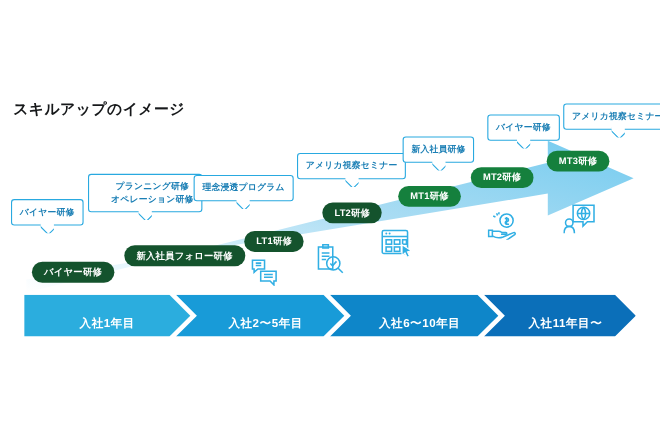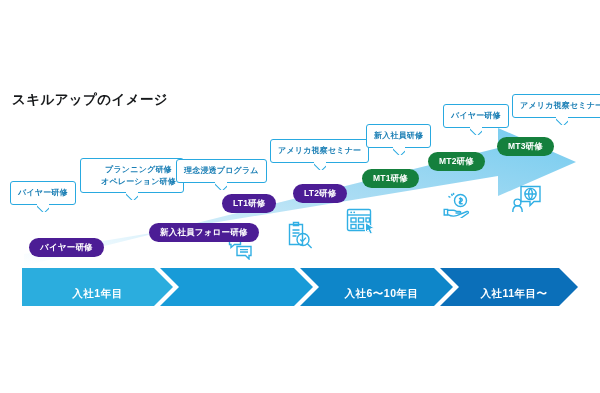--- a/index.html
+++ b/index.html
@@ -106,21 +106,21 @@
     position: absolute;
     left: 1px; top: -9px;
     width: 10px;
     height: 8px;
     background: #ffffff;
   }
 
   
   .bubble.pill {
     border-radius: 999px;
-    background: #4c1d95;
+    background: #14532d;
     color: #ffffff;
     font-size: 8.5px;
     font-weight: bold;
     padding: 4px 11px;
     line-height: 1.3;
   }
   .bubble.pill.deep { background: #15803d; }
 
   
   .deco-icon {
@@ -151,20 +151,21 @@
   </svg>
 
   <div class="stage-bar">
     <svg viewBox="0 0 556 38" width="556" height="38">
       <path d="M 0,0 L 132,0 L 151,19 L 132,38 L 0,38 Z" fill="#2badde"></path>
       <path d="M 138,0 L 272,0 L 291,19 L 272,38 L 138,38 L 157,19 Z" fill="#189bd8"></path>
       <path d="M 278,0 L 412,0 L 431,19 L 412,38 L 278,38 L 297,19 Z" fill="#0e86c9"></path>
       <path d="M 418,0 L 537,0 L 556,19 L 537,38 L 418,38 L 437,19 Z" fill="#0b6fb9"></path>
     </svg>
     <div class="stage-label" style="left:0px;  width:151px;">入社1年目</div>
+    <div class="stage-label" style="left:148px;width:143px;">入社2〜5年目</div>
     <div class="stage-label" style="left:288px;width:143px;">入社6〜10年目</div>
     <div class="stage-label" style="left:428px;width:128px;">入社11年目〜</div>
   </div>
 
   <div class="deco-icon" style="left:228px; top:234px;">
     <svg width="26" height="26" viewBox="0 0 26 26" fill="none" stroke="#31afe4" stroke-width="1.4">
       <path d="M1.5 2.5 h11 v8 h-6 l-3.5 3 v-3 h-1.5 z"></path>
       <path d="M4.5 5.2 h5 M4.5 7.4 h5"></path>
       <path d="M9 12.5 h14 v9 h-2 v3.5 l-3.5 -3.5 h-8.5 z"></path>
       <path d="M12 15.6 h8 M12 18 h8"></path>
@@ -251,25 +252,25 @@
 
   <div class="bubble rect" style="left:512px; top:94px;">
     <span>アメリカ視察セミナー</span>
     <span class="tail"></span>
   </div>
 
   <div class="bubble pill" style="left:29px; top:238px;">
     <span>バイヤー研修</span>
   </div>
 
-  <div class="bubble pill" style="left:113px; top:223px;margin-left:36px;">
+  <div class="bubble pill" style="left:113px; top:223px;">
     <span>新入社員フォロー研修</span>
   </div>
 
-  <div class="bubble pill" style="left:222px; top:194px;">
+  <div class="bubble pill" style="left:222px; top:210px;">
     <span>LT1研修</span>
   </div>
 
   <div class="bubble pill" style="left:293px; top:184px;">
     <span>LT2研修</span>
   </div>
 
   <div class="bubble pill deep" style="left:362px; top:169px;">
     <span>MT1研修</span>
   </div>

